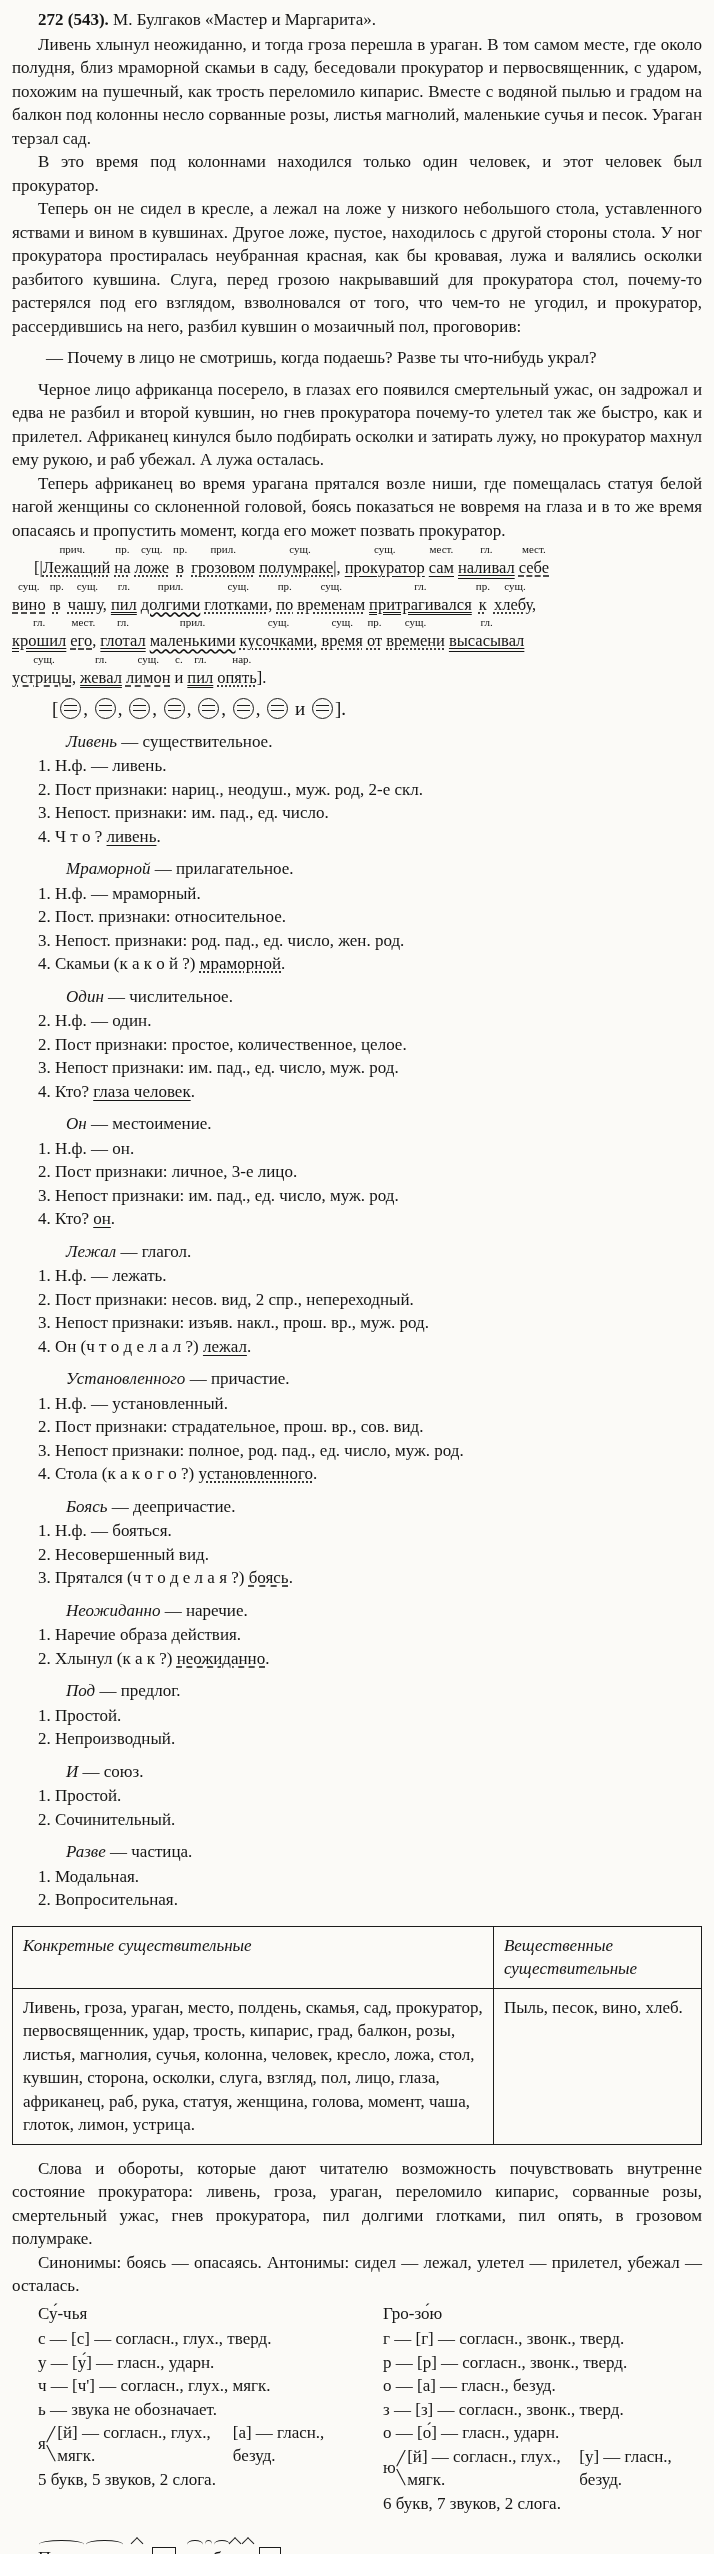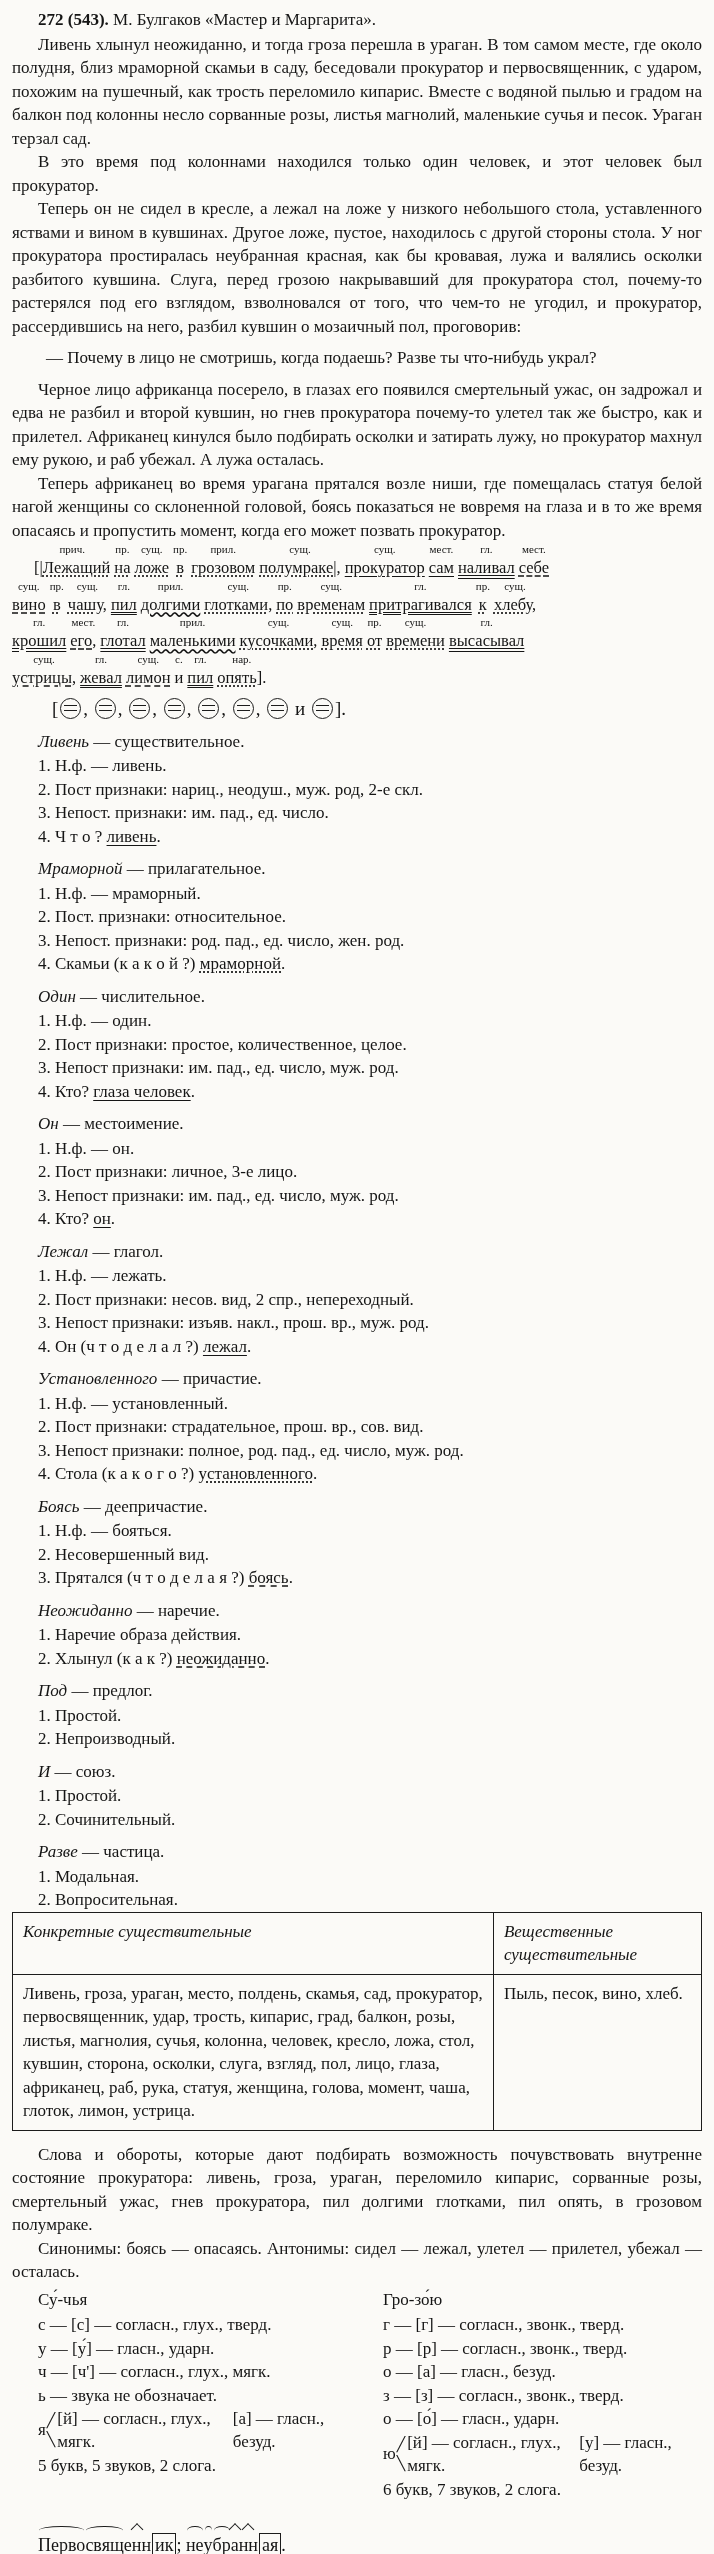--- a/index.html
+++ b/index.html
@@ -33,26 +33,26 @@
 
   
   .schema{margin:8px 0 4px 40px; font-size:19px; text-align:left;}
   .pcircle{display:inline-block; width:19px; height:19px; border:1.6px solid #1c1c1c;
     border-radius:50%; vertical-align:-4px; margin:0 2px; position:relative; background:transparent;}
   .pcircle::before,.pcircle::after{content:""; position:absolute; left:3px; right:3px; border-top:1.6px solid #1c1c1c;}
   .pcircle::before{top:6px;} .pcircle::after{top:11px;}
 
   
   .analysis{margin:9px 0 0 26px; text-align:left;}
-  .analysis .head{margin-bottom:1px;}
+  .analysis .head{margin-bottom:1px;margin-left:28px;}
   .analysis .head i{font-style:italic;}
   .analysis .item{margin:0;}
 
   
-  table.nouns{width:100%; border-collapse:collapse; 
+  table.nouns{width:100%; border-collapse:collapse; margin-top:14px;
     border:1.6px solid #1c1c1c; table-layout:fixed;}
   table.nouns th, table.nouns td{border:1.6px solid #1c1c1c; padding:7px 10px; vertical-align:top; text-align:left;}
   table.nouns th{font-style:italic; font-weight:normal;}
   .col-left{width:71%;} .col-right{width:29%;}
 
   .commentary{margin-top:12px;}
 
   
   .phon{display:flex; margin-top:4px; text-align:left;}
   .phon .col{width:50%; box-sizing:border-box; padding-left:26px;}
@@ -111,21 +111,21 @@
       </div>
       <div class="analysis">
         <div class="head"><i>Мраморной</i> — прилагательное.</div>
         <div class="item">1. Н.ф. — мраморный.</div>
         <div class="item">2. Пост. признаки: относительное.</div>
         <div class="item">3. Непост. признаки: род. пад., ед. число, жен. род.</div>
         <div class="item">4. Скамьи (к а к о й ?) <span class="u-dotted">мраморной</span>.</div>
       </div>
       <div class="analysis">
         <div class="head"><i>Один</i> — числительное.</div>
-        <div class="item">1. Н.ф. — один.</div>
+        <div class="item">2. Н.ф. — один.</div>
         <div class="item">2. Пост признаки: простое, количественное, целое.</div>
         <div class="item">3. Непост признаки: им. пад., ед. число, муж. род.</div>
         <div class="item">4. Кто? <span class="u-solid">глаза человек</span>.</div>
       </div>
       <div class="analysis">
         <div class="head"><i>Он</i> — местоимение.</div>
         <div class="item">1. Н.ф. — он.</div>
         <div class="item">2. Пост признаки: личное, 3-е лицо.</div>
         <div class="item">3. Непост признаки: им. пад., ед. число, муж. род.</div>
         <div class="item">4. Кто? <span class="u-solid">он</span>.</div>
@@ -181,21 +181,21 @@
       </thead>
       <tbody>
         <tr>
           <td>Ливень, гроза, ураган, место, полдень, скамья, сад, прокуратор, первосвященник, удар, трость, кипарис, град, балкон, розы, листья, магнолия, сучья, колонна, человек, кресло, ложа, стол, кувшин, сторона, осколки, слуга, взгляд, пол, лицо, глаза, африканец, раб, рука, статуя, женщина, голова, момент, чаша, глоток, лимон, устрица.</td>
           <td>Пыль, песок, вино, хлеб.</td>
         </tr>
       </tbody>
     </table>
 
   <section id="commentary" class="commentary">
-      <p class="para">Слова и обороты, которые дают подбирать возможность почувствовать внутренне состояние прокуратора: ливень, гроза, ураган, переломило кипарис, сорванные розы, смертельный ужас, гнев прокуратора, пил долгими глотками, пил опять, в грозовом полумраке.</p>
+      <p class="para">Слова и обороты, которые дают читателю возможность почувствовать внутренне состояние прокуратора: ливень, гроза, ураган, переломило кипарис, сорванные розы, смертельный ужас, гнев прокуратора, пил долгими глотками, пил опять, в грозовом полумраке.</p>
       <p class="para">Синонимы: боясь — опасаясь. Антонимы: сидел — лежал, улетел — прилетел, убежал — осталась.</p>
     </section>
 
   <section id="phonetics" class="phon">
       <div class="col">
         <div class="word">Су́-чья</div>
         <div class="line">с — [с] — согласн., глух., тверд.</div>
         <div class="line">у — [у́] — гласн., ударн.</div>
         <div class="line">ч — [ч'] — согласн., глух., мягк.</div>
         <div class="line">ь — звука не обозначает.</div>

